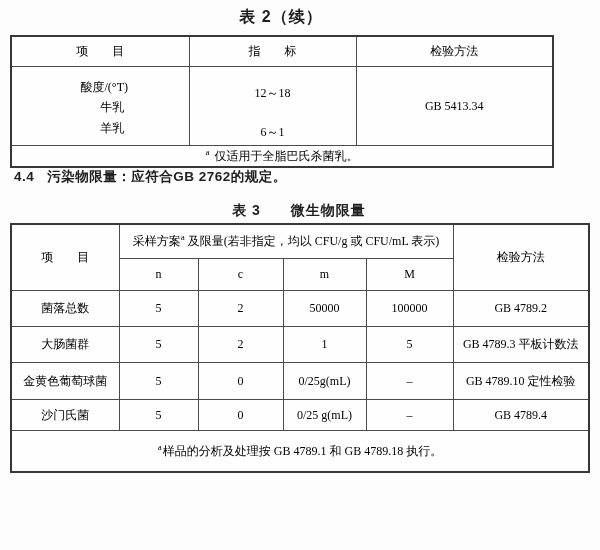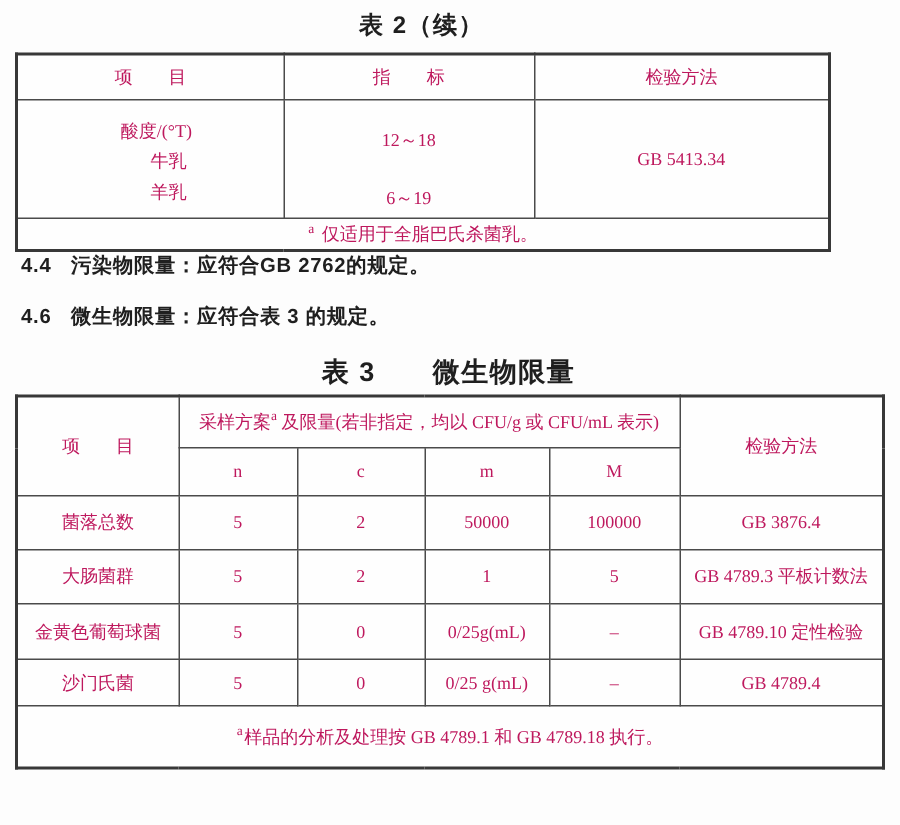--- a/index.html
+++ b/index.html
@@ -6,31 +6,31 @@
   body {
     width:600px; height:550px; overflow:hidden;
     background:#fdfdfd; color:#1f1f1f;
     font-family:"Liberation Serif","DejaVu Serif",serif;
   }
   .page { position:relative; width:600px; height:550px; }
   .hei { font-family:"Liberation Sans","DejaVu Sans",sans-serif; font-weight:bold; }
 
   .tbl-title { text-align:center; font-size:16px; letter-spacing:1px; }
   .t2-title { width:542px; margin:7px 0 7px 10px; }
-  .t3-title { width:578px; margin:7px 0 3px 10px; font-size:18px; }
+  .t3-title { width:578px; margin:7px 0 3px 10px; font-size:14px; }
 
   table.doc-table {
     border-collapse:collapse; table-layout:fixed;
     margin-left:10px; background:#fefefe;
     border:2px solid #383838;
   }
   table.doc-table td {
     border:1px solid #4a4a4a;
     font-size:12px; text-align:center; vertical-align:middle;
-    padding:0; color:#be185d; line-height:1.25;
+    padding:0; color:#000000; line-height:1.25;
   }
   tr.h29 > td { height:29px; }
   tr.h31 > td { height:31px; }
   tr.h61 > td { height:61px; }
   tr.h21 > td { height:20px; }
   tr.h34 > td { height:33px; }
   tr.h32 > td { height:31px; }
   tr.h35 > td { height:35px; }
   tr.h36 > td { height:36px; }
   tr.hlast > td { height:30px; }
@@ -75,38 +75,35 @@
         <td>检验方法</td>
       </tr>
       <tr class="h61">
         <td class="cell-left vtop">
           <div class="acid-label">酸度/(°T)</div>
           <div class="acid-indent">牛乳</div>
           <div class="acid-indent">羊乳</div>
         </td>
         <td class="vbottom">
           <div class="val-line">12～18</div>
-          <div class="val-line">6～19</div>
+          <div class="val-line">6～1</div>
         </td>
         <td>GB 5413.34</td>
       </tr>
       <tr class="h21">
         <td colspan="3" class="cell-left fn-cell">
           <sup class="fn-mark">a</sup><span>仅适用于全脂巴氏杀菌乳。</span>
         </td>
       </tr>
     </tbody>
   </table>
 
   <div class="sections">
     <div class="section hei">
       <span class="sec-num">4.4</span><span>污染物限量：应符合GB 2762的规定。</span>
-    </div>
-    <div class="section hei">
-      <span class="sec-num">4.6</span><span>微生物限量：应符合表 3 的规定。</span>
     </div>
   </div>
 
   <div class="tbl-title hei t3-title">表 3　　微生物限量</div>
 
   <table class="doc-table">
     <colgroup>
       <col style="width:108px">
         <col style="width:79px">
         <col style="width:85px">
@@ -128,21 +125,21 @@
         <td>m</td>
         <td>M</td>
       </tr>
 
       <tr class="h35">
         <td class="name-cell">菌落总数</td>
         <td>5</td>
         <td>2</td>
         <td>50000</td>
         <td>100000</td>
-        <td>GB 3876.4</td>
+        <td>GB 4789.2</td>
       </tr>
       <tr class="h35">
         <td class="name-cell">大肠菌群</td>
         <td>5</td>
         <td>2</td>
         <td>1</td>
         <td>5</td>
         <td>GB 4789.3  平板计数法</td>
       </tr>
       <tr class="h36">

